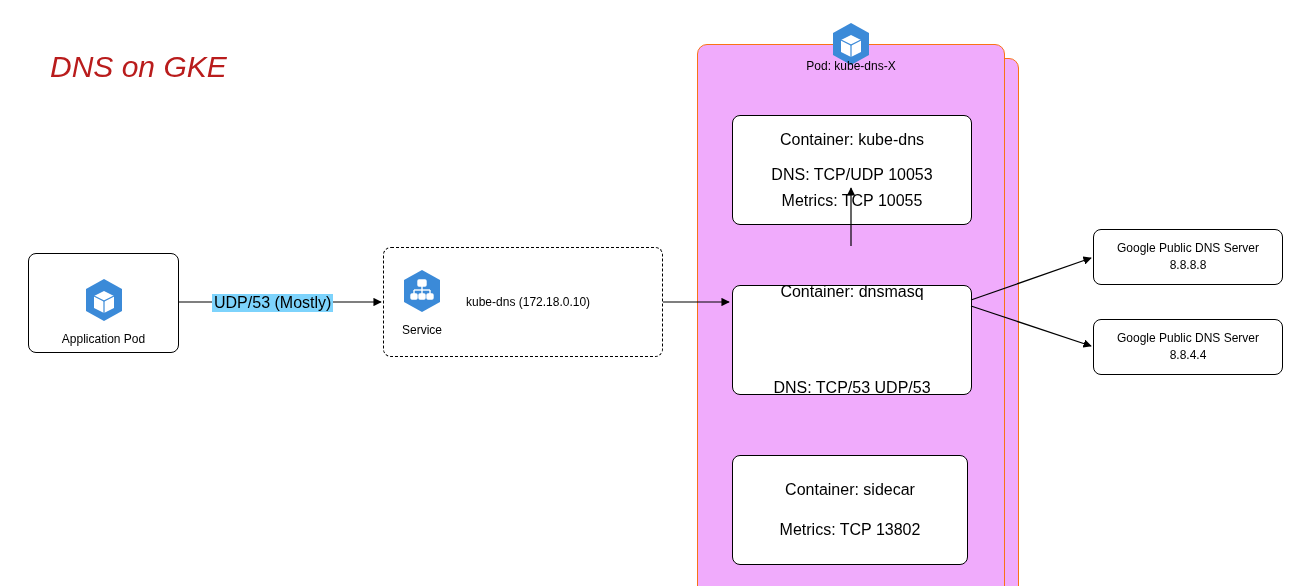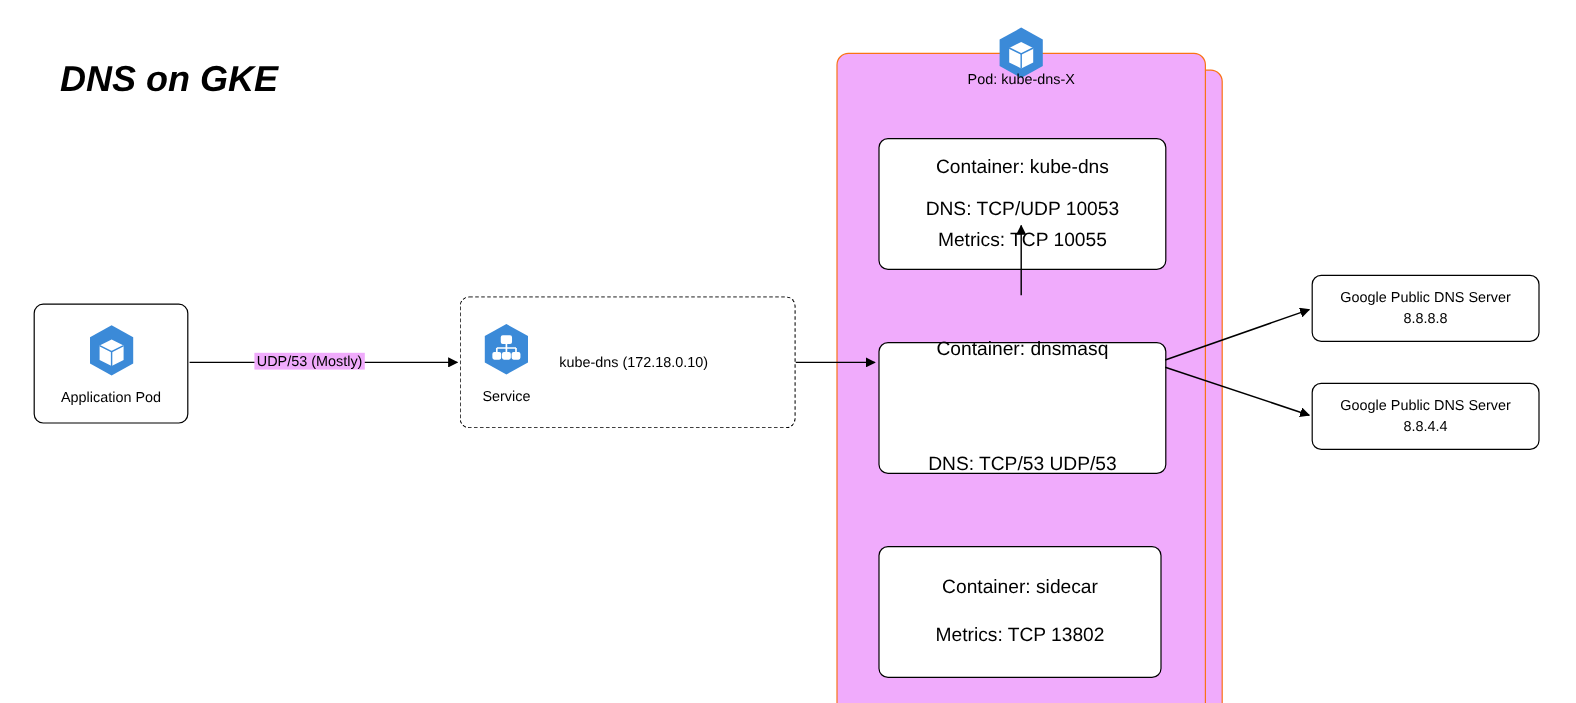--- a/index.html
+++ b/index.html
@@ -9,23 +9,23 @@
     height: 586px;
     background: #ffffff;
     font-family: Arial, Helvetica, sans-serif;
     color: #000;
     position: relative;
     overflow: hidden;
   }
   .title {
     position: absolute;
     font-style: italic;
-    font-weight: 700;
+    font-weight: 400;
     font-size: 30px;
-    color: #000000;
+    color: #b91c1c;
   }
   .node {
     position: absolute;
     border: 1px solid #000;
     border-radius: 8px;
     background: #fff;
     box-sizing: border-box;
     text-align: center;
     font-size: 12px;
     display: flex;
@@ -75,40 +75,40 @@
     display: flex;
     flex-direction: column;
     align-items: center;
     justify-content: center;
     padding: 6px 20px;
     line-height: 1.6;
     background: #fff;
   }
   .edge-label {
     position: absolute;
-    font-size: 12px;
-    background: #f0abfc;
+    font-size: 16px;
+    background: #7dd3fc;
     padding: 0 2px;
     white-space: nowrap;
   }
   svg.lines {
     position: absolute;
     left: 0; top: 0;
     width: 1313px; height: 586px;
     pointer-events: none;
     z-index: 5;
   }
   .z-top { z-index: 6; }
 </style>
 </head>
 <body>
 
 <div class="title z-top" style="left:50px; top:50px;">DNS on GKE</div>
 
-<div class="node z-top" style="left:28px; top:253px; width:129px; height:100px;">
+<div class="node z-top" style="left:28px; top:253px; width:151px; height:100px;justify-content:flex-end;">
   <span class="icon">
     <svg width="40" height="46" viewBox="0 0 40 46">
       <polygon points="20,2 38,12 38,34 20,44 2,34 2,12" fill="#3B8AD8"></polygon>
       <polygon points="20,14 30,19 30,31 20,36 10,31 10,19" fill="#ffffff"></polygon>
       <polyline points="10,19 20,24 30,19" fill="none" stroke="#3B8AD8" stroke-width="1.2"></polyline>
       <line x1="20" y1="24" x2="20" y2="36" stroke="#3B8AD8" stroke-width="1.2"></line>
     </svg>
   </span>
   <span>Application Pod</span>
 </div>

